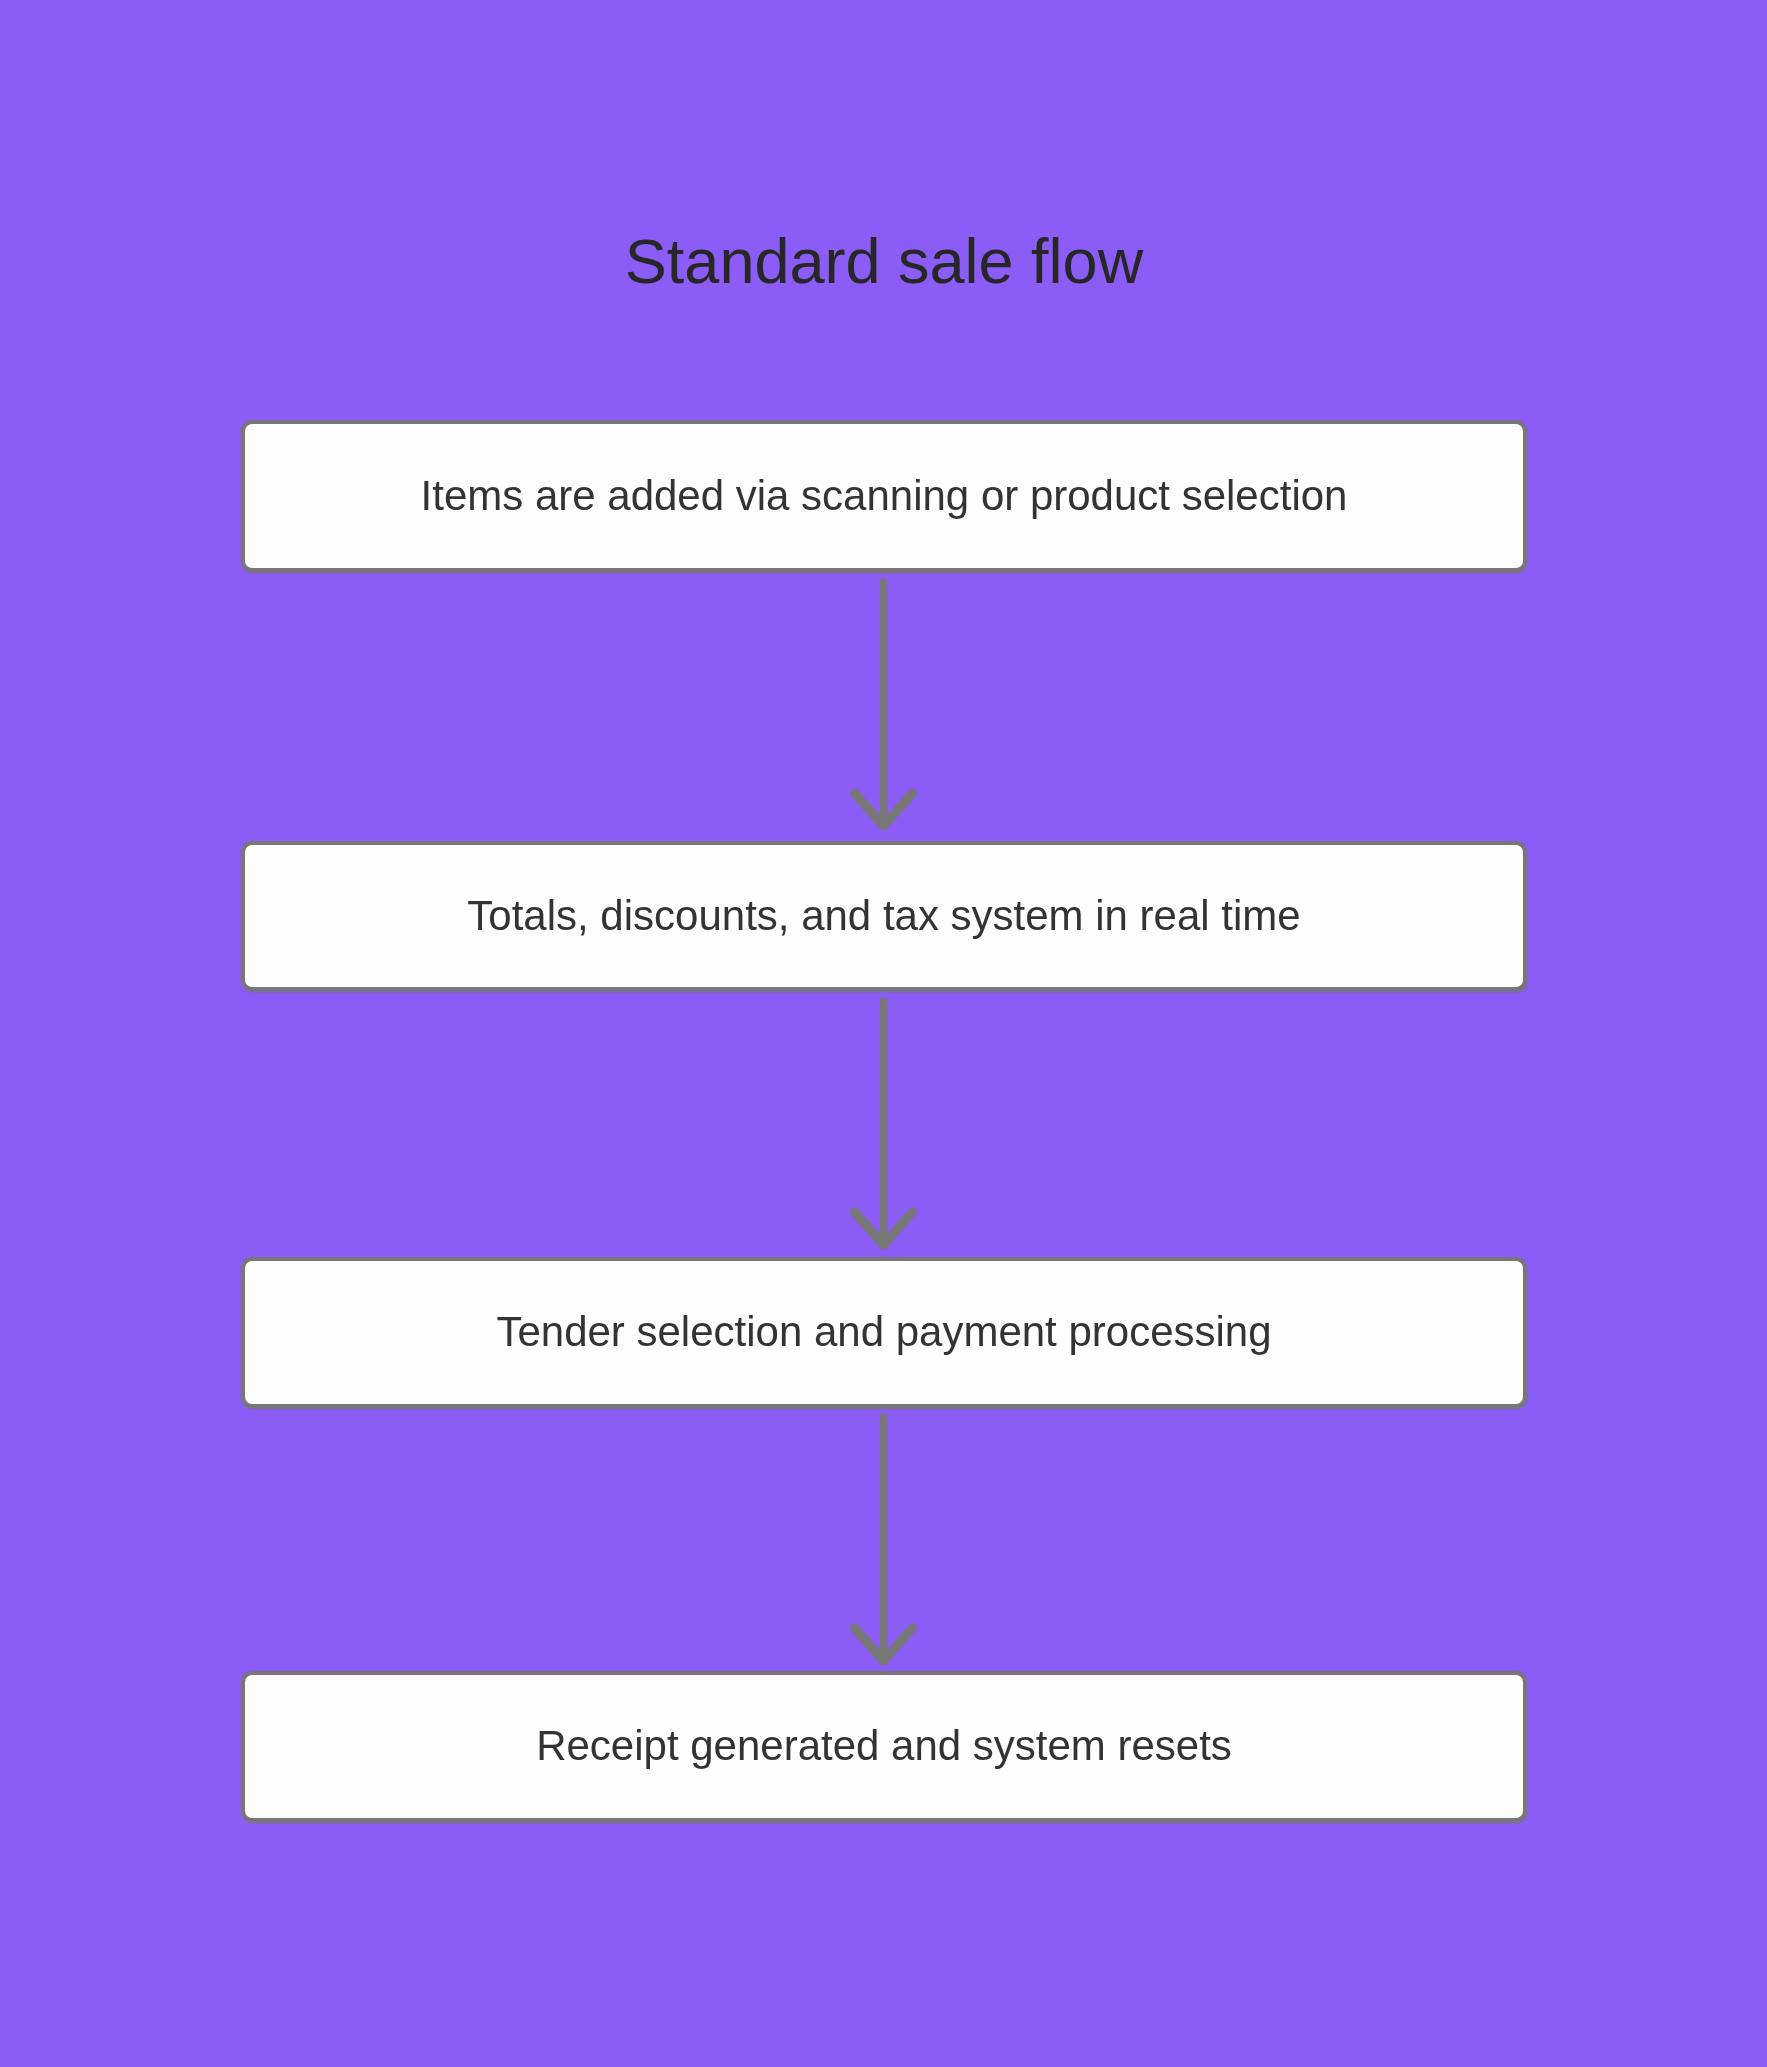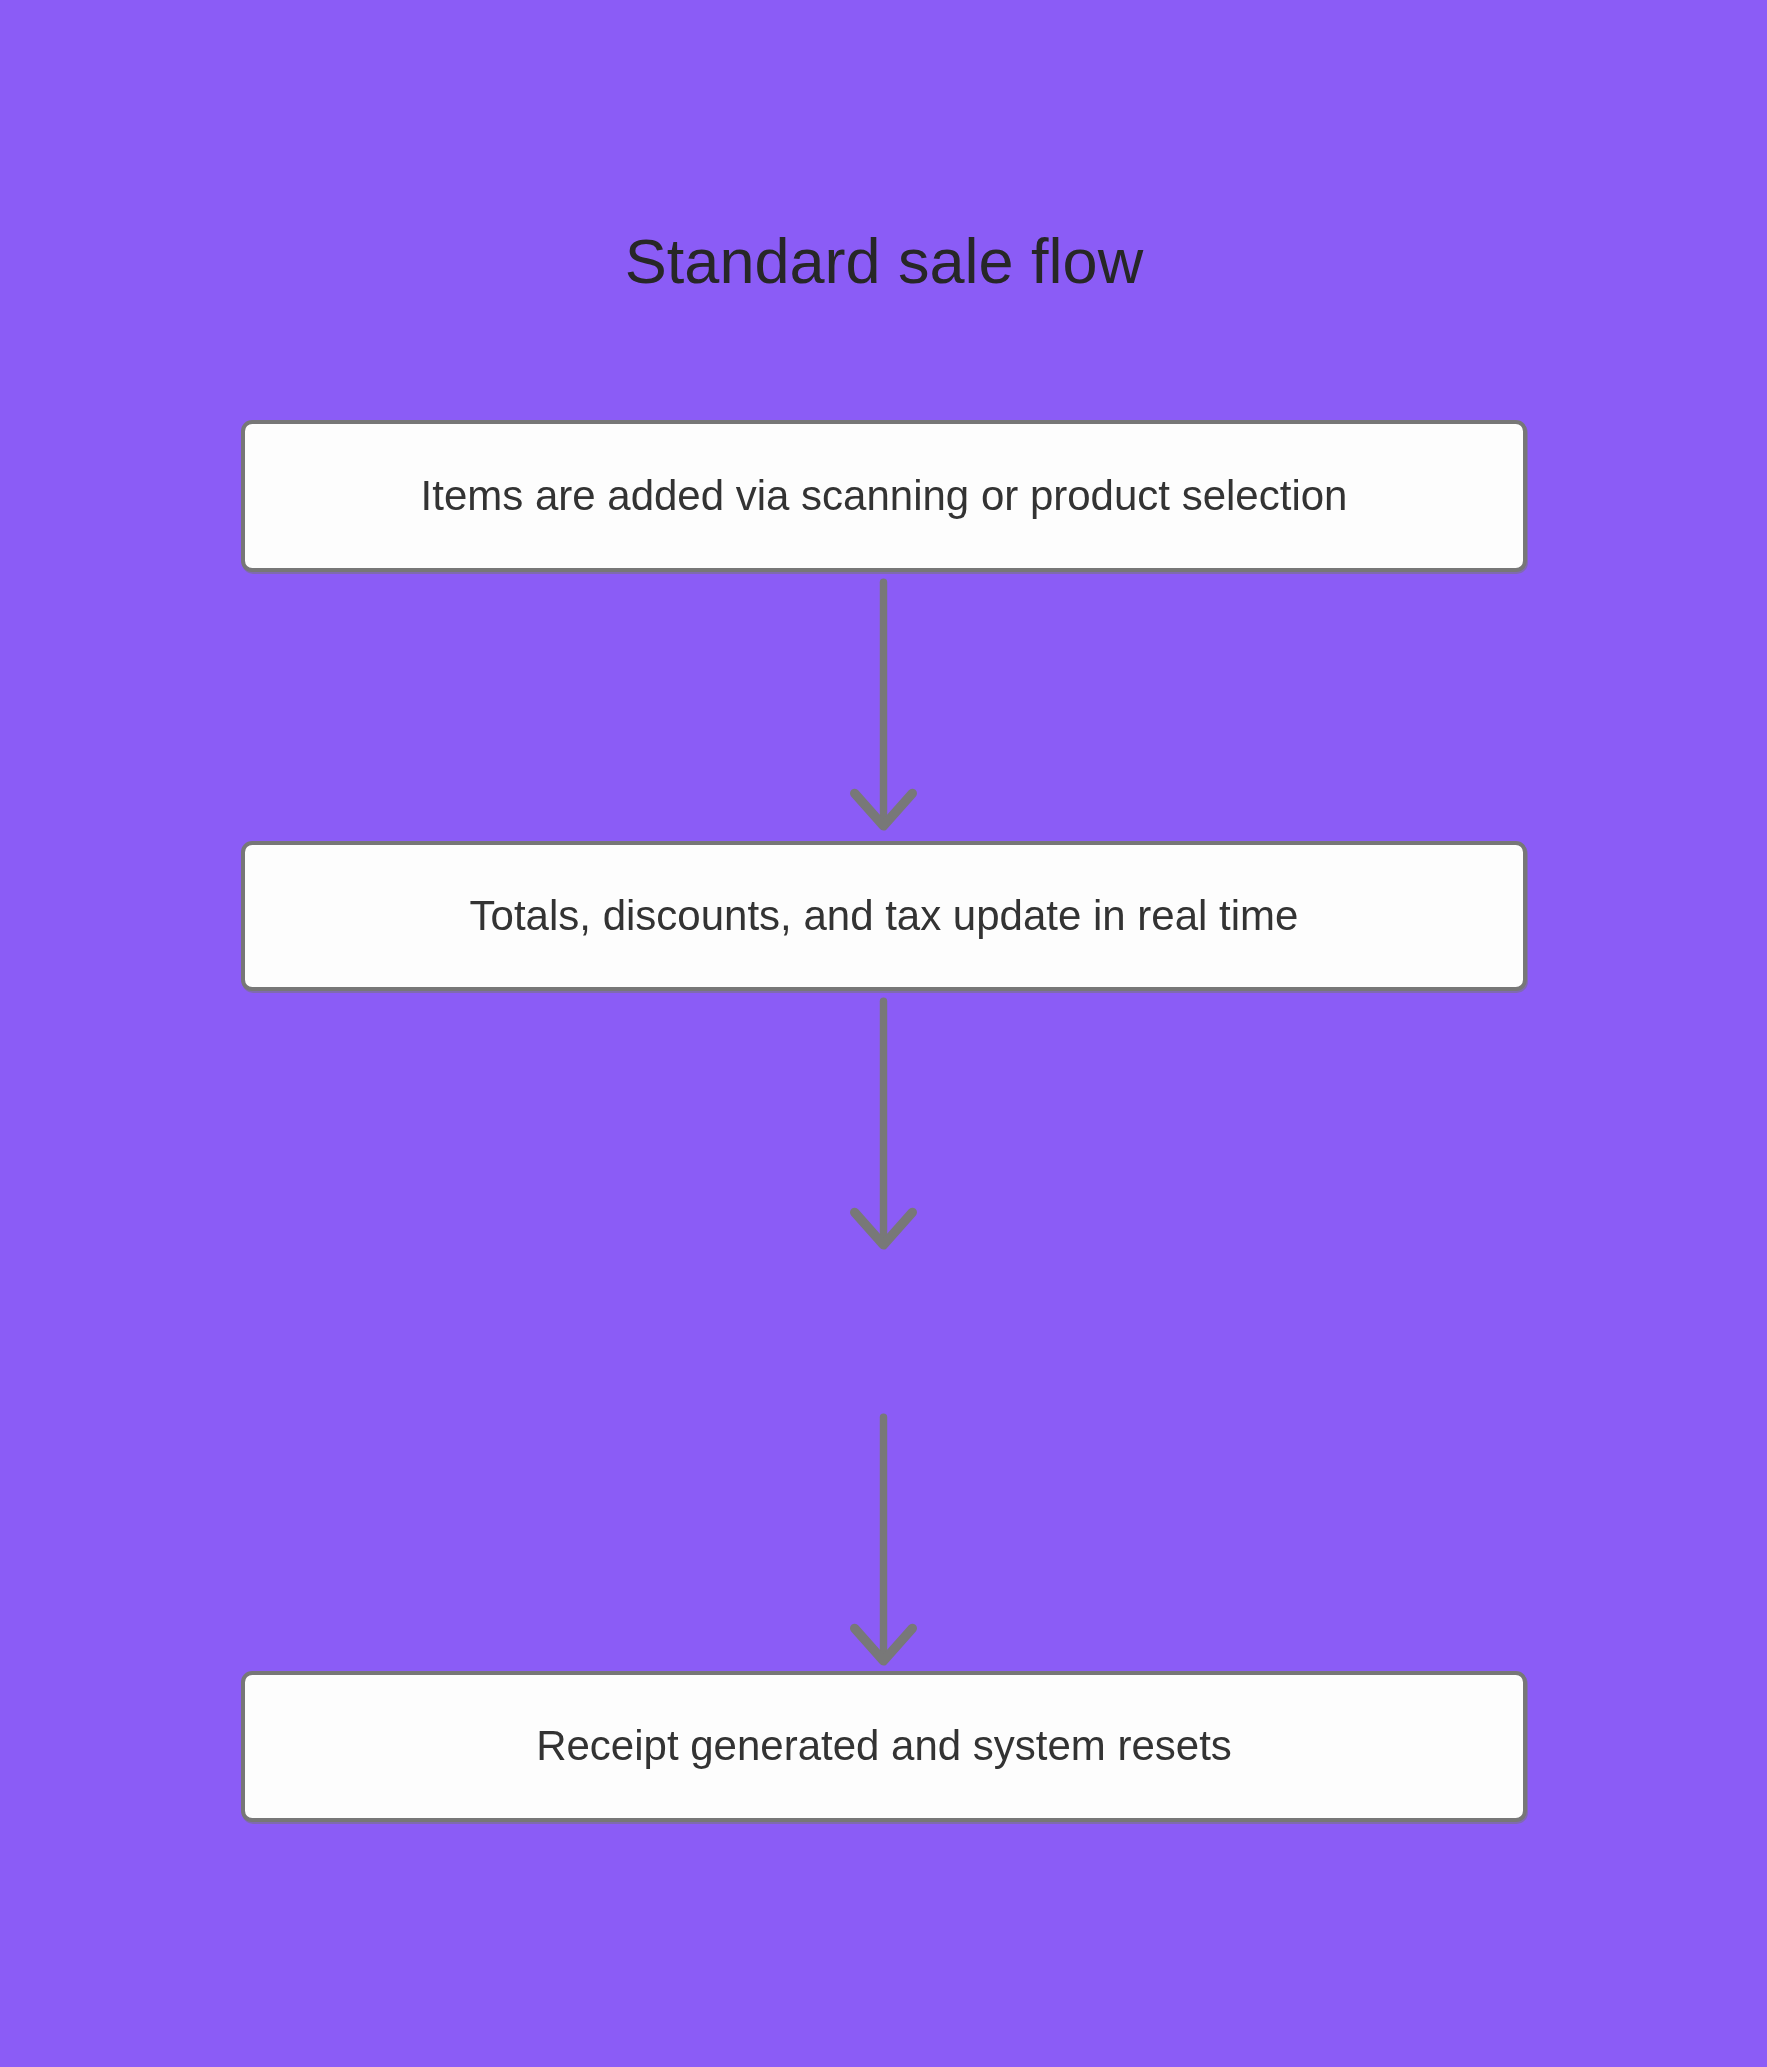--- a/index.html
+++ b/index.html
@@ -74,28 +74,31 @@
   <div class="flow-node node-1">
     <span class="node-label">Items are added via scanning or product selection</span>
   </div>
 
   <svg class="connector arrow-1" viewBox="0 0 100 272">
     <line x1="50" y1="4" x2="50" y2="258" stroke="#787878" stroke-width="8" stroke-linecap="round"></line>
     <polyline points="19,231 50,266 81,231" fill="none" stroke="#787878" stroke-width="10" stroke-linecap="round" stroke-linejoin="round"></polyline>
   </svg>
 
   <div class="flow-node node-2">
-    <span class="node-label">Totals, discounts, and tax update in real time</span>
+    <span class="node-label">Totals, discounts, and tax system in real time</span>
   </div>
 
   <svg class="connector arrow-2" viewBox="0 0 100 272">
     <line x1="50" y1="4" x2="50" y2="258" stroke="#787878" stroke-width="8" stroke-linecap="round"></line>
     <polyline points="19,231 50,266 81,231" fill="none" stroke="#787878" stroke-width="10" stroke-linecap="round" stroke-linejoin="round"></polyline>
   </svg>
 
+  <div class="flow-node node-3">
+    <span class="node-label">Tender selection and payment processing</span>
+  </div>
 
   <svg class="connector arrow-3" viewBox="0 0 100 272">
     <line x1="50" y1="4" x2="50" y2="258" stroke="#787878" stroke-width="8" stroke-linecap="round"></line>
     <polyline points="19,231 50,266 81,231" fill="none" stroke="#787878" stroke-width="10" stroke-linecap="round" stroke-linejoin="round"></polyline>
   </svg>
 
   <div class="flow-node node-4">
     <span class="node-label">Receipt generated and system resets</span>
   </div>
 

